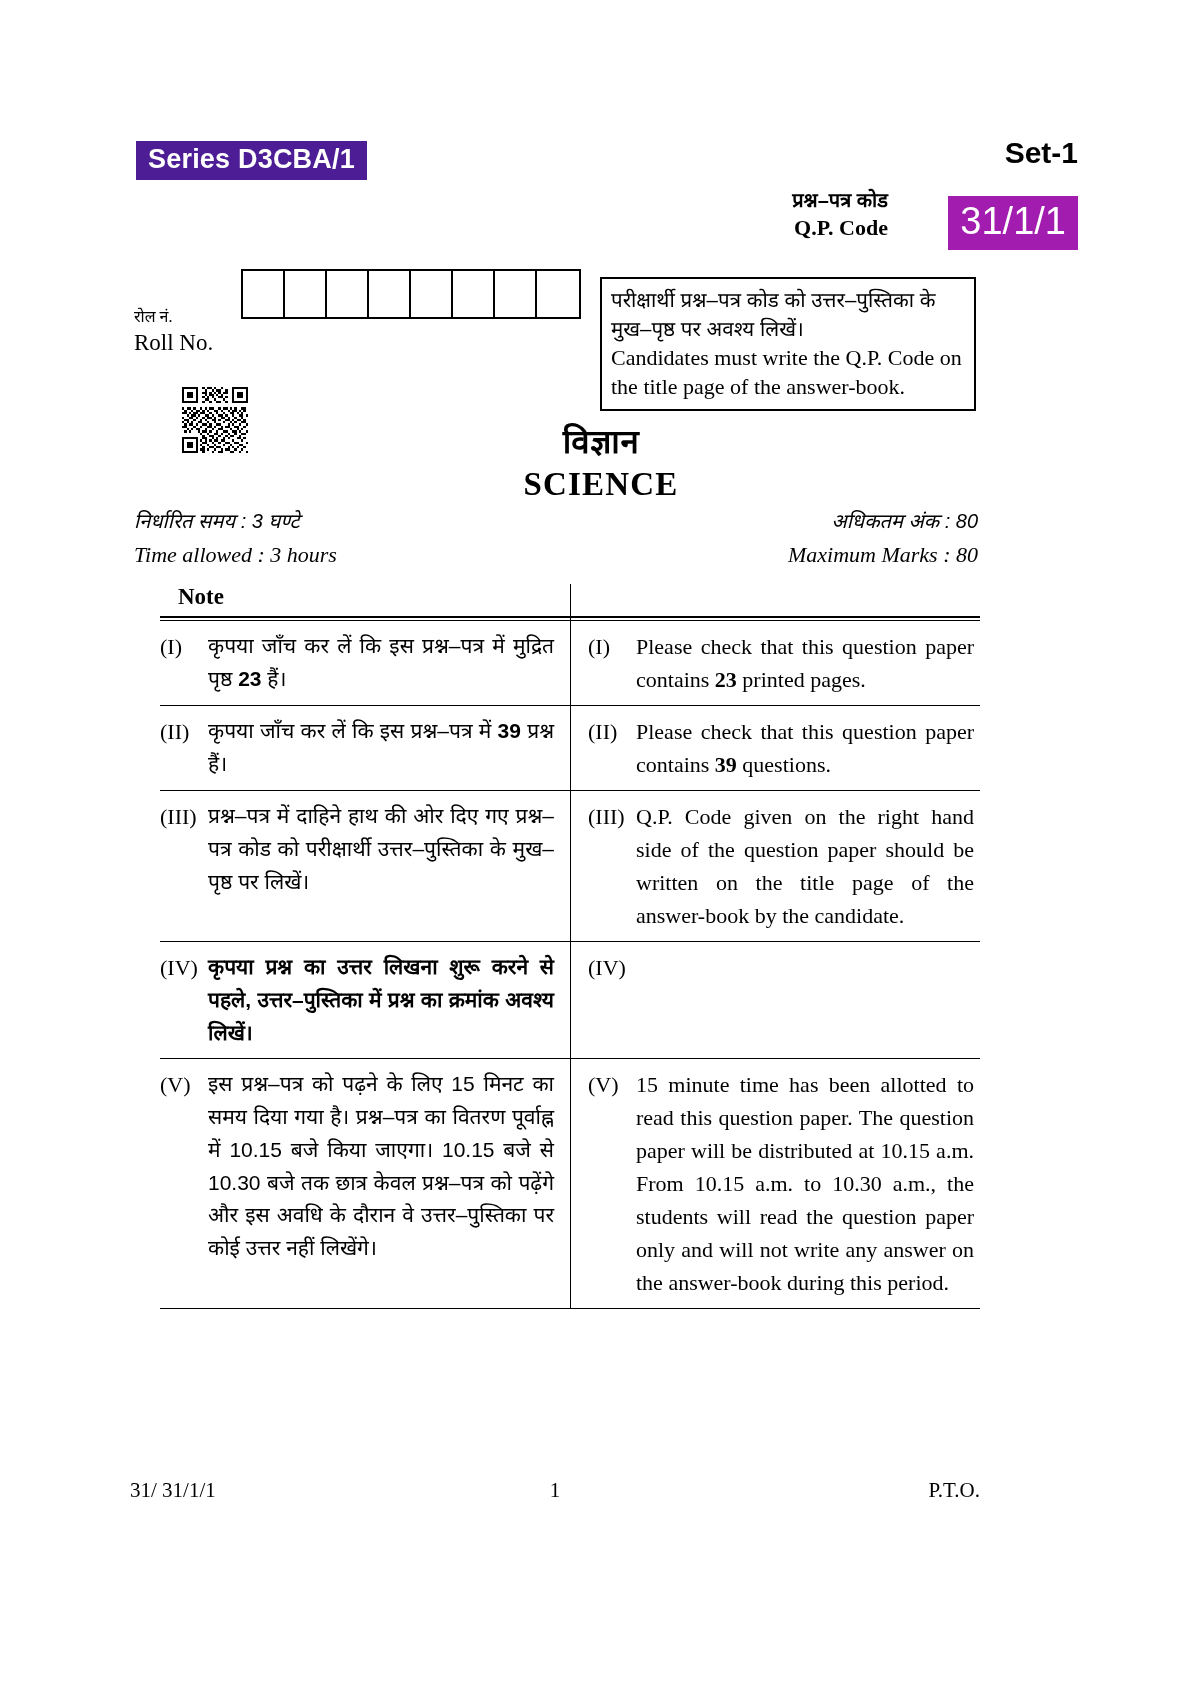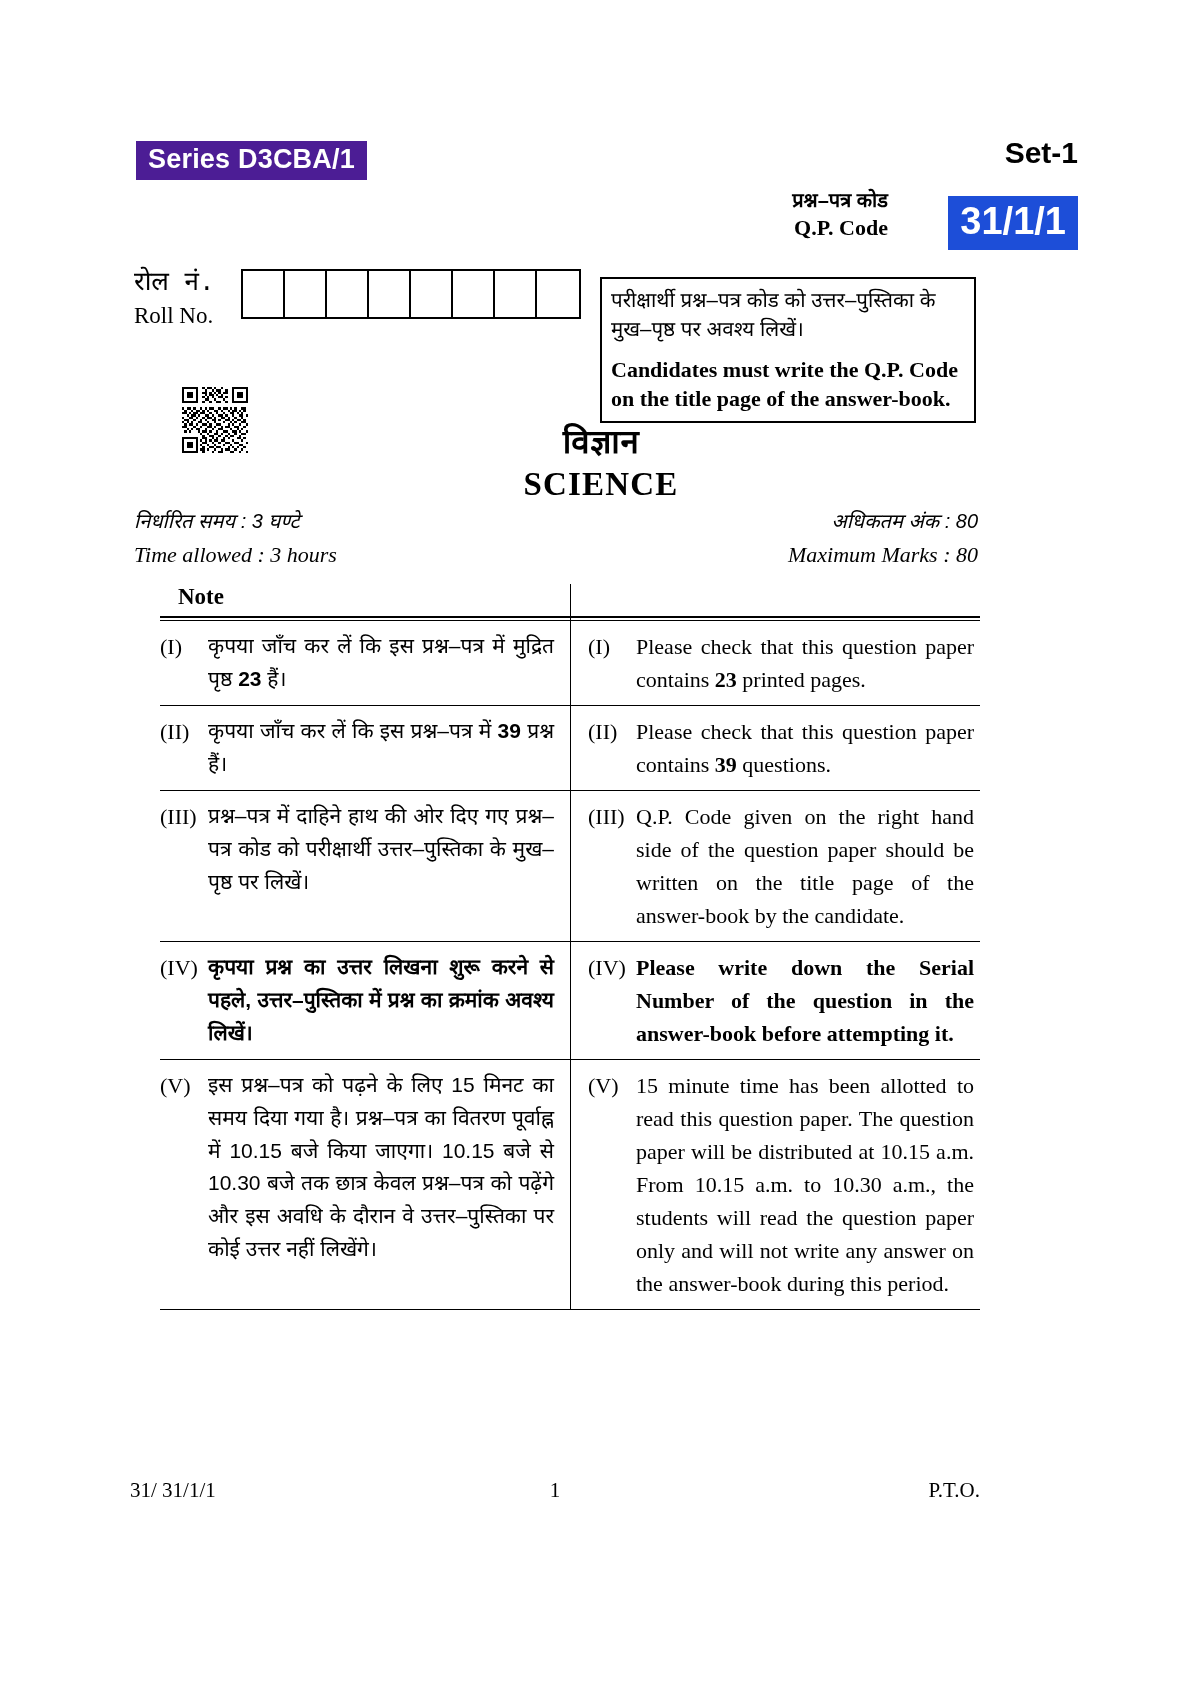--- a/index.html
+++ b/index.html
@@ -64,42 +64,43 @@
   .qp-code-label .en {
     display: block;
     font-weight: bold;
     font-size: 22px;
     margin-left: 48px;
   }
   .qp-code-box {
     position: absolute;
     right: 112px;
     top: 196px;
-    background: #1d4ed8;
+    background: #a21caf;
     color: #ffffff;
     font-family: "Liberation Sans", "DejaVu Sans", sans-serif;
-    font-weight: bold;
+    font-weight: normal;
     font-size: 38px;
     line-height: 1.0;
     padding: 6px 12px 10px 12px;
     white-space: nowrap;
   }
 
   
   .rollno-label {
     position: absolute;
     left: 134px;
     top: 267px;
     line-height: 1.3;
     font-size: 23px;
   }
   .rollno-label .hi {
     display: block;
-    font-family: Liberation Mono, monospace;
-    font-size: 26px;
+    font-family: Liberation Serif, serif;
+    font-size: 16px;
+    margin-top: 40px;
   }
   .rollno-label .en { display: block; }
   .rollno-grid {
     position: absolute;
     left: 241px;
     top: 269px;
     display: flex;
     border: 2px solid #000;
   }
   .rollno-grid .cell {
@@ -121,22 +122,21 @@
     padding: 6px 8px 8px 9px;
   }
   .cand-box .hi {
     font-family: "Liberation Sans", "DejaVu Sans", sans-serif;
     font-size: 20.5px;
     line-height: 1.42;
   }
   .cand-box .en {
     font-size: 22px;
     line-height: 1.32;
-    margin-top: 12px;
-    font-weight: bold;
+    margin-top: 0;
   }
 
   
   .qr {
     position: absolute;
     left: 182px;
     top: 387px;
     width: 66px;
     height: 66px;
   }
@@ -578,21 +578,20 @@
           </div>
         </div>
         <div class="rule-single"></div>
         <div class="note-row">
           <div class="col left">
             <div class="marker">(IV)</div>
             <div class="body hi bold"><span>कृपया प्रश्न का उत्तर लिखना शुरू करने से पहले, उत्तर–पुस्तिका में प्रश्न का क्रमांक अवश्य लिखें।</span></div>
           </div>
           <div class="col right">
             <div class="marker">(IV)</div>
-            <div class="body en bold"><span>Please write down the Serial Number of the question in the answer-book before attempting it.</span></div>
           </div>
         </div>
         <div class="rule-single"></div>
         <div class="note-row">
           <div class="col left">
             <div class="marker">(V)</div>
             <div class="body hi"><span>इस प्रश्न–पत्र को पढ़ने के लिए 15 मिनट का समय दिया गया है। प्रश्न–पत्र का वितरण पूर्वाह्न में 10.15 बजे किया जाएगा। 10.15 बजे से 10.30 बजे तक छात्र केवल प्रश्न–पत्र को पढ़ेंगे और इस अवधि के दौरान वे उत्तर–पुस्तिका पर कोई उत्तर नहीं लिखेंगे।</span></div>
           </div>
           <div class="col right">
             <div class="marker">(V)</div>

